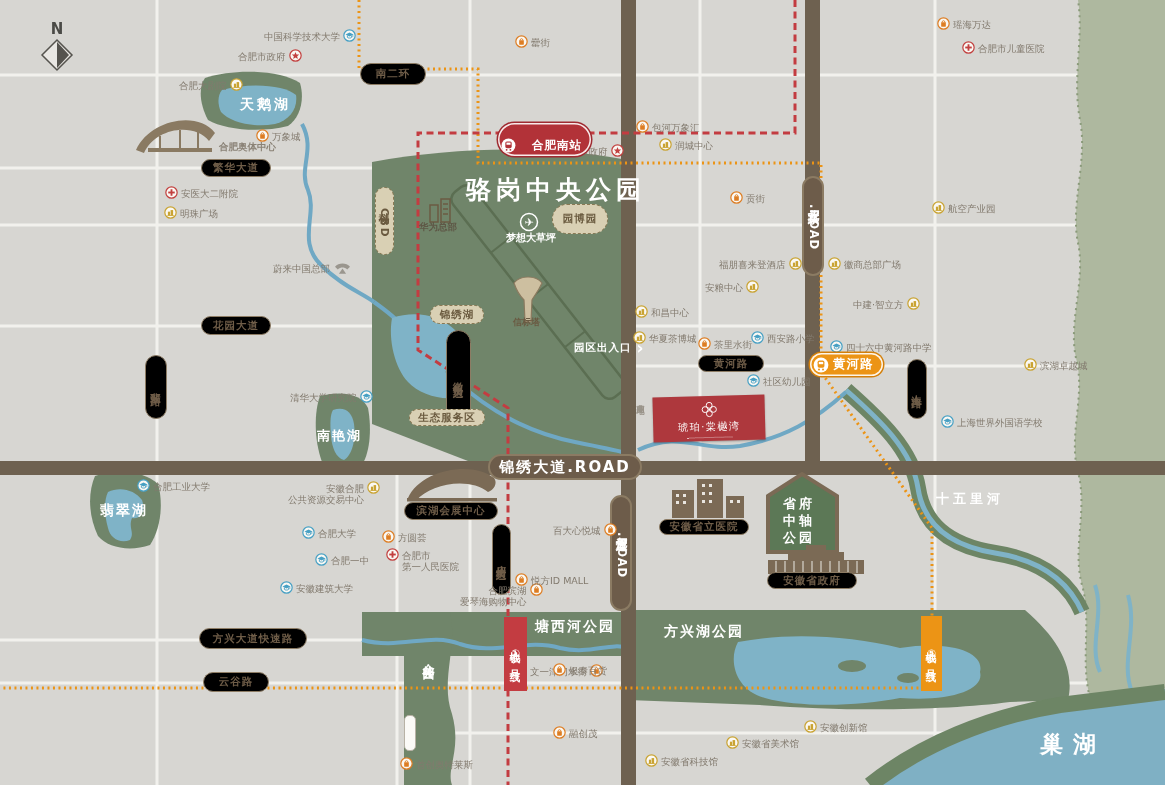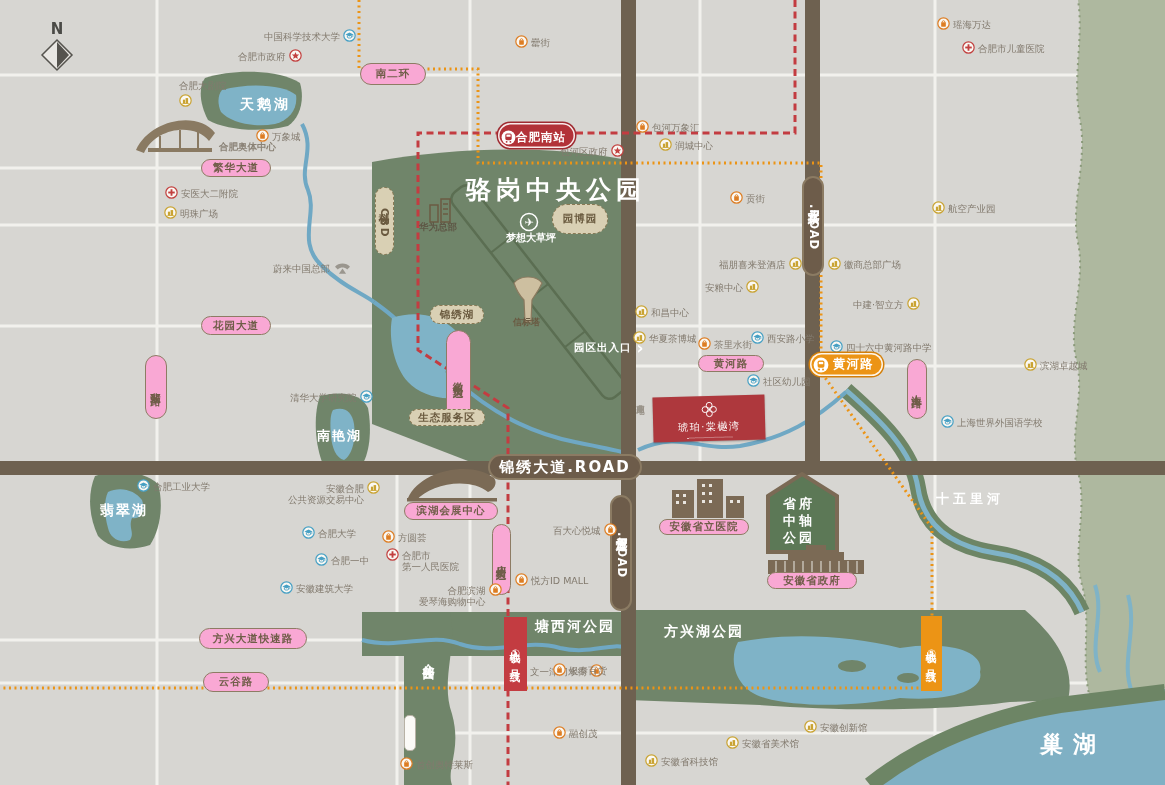--- a/index.html
+++ b/index.html
@@ -1,41 +1,41 @@
 <!DOCTYPE html>
 <html><head>
 <meta charset="utf-8">
 <style>
   html,body{margin:0;padding:0;background:#888;}
   #map{position:relative;width:1165px;height:785px;overflow:hidden;background:#d7d6d2;
        font-family:"DejaVu Sans","Liberation Sans",sans-serif;}
   #base{position:absolute;left:0;top:0;z-index:1;}
   .pill{position:absolute;display:flex;align-items:center;justify-content:center;
-        border-radius:999px;background:#f9a8d4;border:1.5px solid #8d7c64;color:#6f5d48;
+        border-radius:999px;background:#000000;border:1.5px solid #8d7c64;color:#6f5d48;
         font-size:10.5px;font-weight:bold;letter-spacing:1px;box-sizing:border-box;z-index:30;white-space:nowrap;}
   .pill.v{writing-mode:vertical-rl;letter-spacing:2px;}
   .pill.b{background:#d9d0b4;border:1.2px dashed #8a7a55;color:#6a5a3f;}
   .pill.br{background:#6d5c4a;border:2px solid #8b7b63;color:#fff;font-size:15px;letter-spacing:2px;}
   .pill.br.v{font-size:11.5px;letter-spacing:1px;}
   .arealbl{position:absolute;color:#fff;font-weight:bold;white-space:pre;line-height:1.3;
            text-align:center;z-index:25;}
   .arealbl.v{writing-mode:vertical-rl;}
   .poi{position:absolute;display:flex;align-items:flex-start;gap:3px;z-index:32;
        color:#827a6e;font-size:9.5px;line-height:11px;white-space:nowrap;}
   .poi .tx{padding-top:1.5px;}
   .poi.alr .tx{text-align:right;}
   svg.pic{width:13px;height:13px;flex:0 0 auto;}
   svg.pic.nio{width:19px;height:15px;}
   .mtag{position:absolute;writing-mode:vertical-rl;color:#fff;font-size:10.5px;font-weight:bold;
         letter-spacing:2px;display:flex;align-items:center;justify-content:center;z-index:28;}
   #mtag-line1{left:504px;top:617px;width:23px;height:74px;background:#c33c41;}
   #mtag-line5{left:921px;top:616px;width:21px;height:75px;background:#ec9415;}
   .station{position:absolute;display:flex;align-items:center;color:#fff;font-weight:bold;
            border-radius:999px;z-index:36;}
-  #station-south{left:498px;top:123px;height:21px;padding:4px 9px 0 3px;gap:0;background:#b23238;
+  #station-south{left:498px;top:123px;height:21px;padding:12px 9px 0 3px;gap:16px;background:#b23238;
                  font-size:11.5px;letter-spacing:1px;box-shadow:inset 0 0 0 1.5px rgba(255,255,255,.9),0 0 0 1.5px #9e2b31;}
   #station-huanghe{left:810px;top:353px;height:23px;padding:0 9px 0 3px;gap:4px;background:#ec9415;
                  font-size:12.5px;letter-spacing:1px;box-shadow:inset 0 0 0 1.5px rgba(255,255,255,.9),0 0 0 1.5px #d37f0a;}
   #project{position:absolute;left:653px;top:396px;width:112px;height:45px;background:#ae383d;
            transform:rotate(-1.5deg);display:flex;flex-direction:column;align-items:center;
            justify-content:center;z-index:35;box-shadow:0 1px 2px rgba(0,0,0,.25);}
   #project .pname{color:#fff;font-size:10px;letter-spacing:1.5px;margin-top:1px;}
   #project .psub{width:46px;border-top:1px dotted rgba(255,255,255,.65);margin-top:3px;}
   #entrance{position:absolute;left:574px;top:341px;display:flex;align-items:center;gap:5px;
             color:#fff;font-weight:bold;font-size:10.5px;letter-spacing:1px;z-index:26;}
@@ -331,21 +331,21 @@
           <use href="#ic-cross"></use>
         </svg>
         <span class="tx">合肥市儿童医院</span>
       </div>
       <div class="poi" style="left: 515px; top: 35px;">
         <svg class="pic" style="color: rgb(221, 125, 35);">
           <use href="#ic-shop"></use>
         </svg>
         <span class="tx">罍街</span>
       </div>
-      <div class="poi" style="left: 179px; top: 78px; flex-direction: column;">
+      <div class="poi" style="left: 179px; top: 78px;">
         <span class="tx">合肥大剧院</span>
         <svg class="pic" style="color: rgb(201, 163, 50);">
           <use href="#ic-biz"></use>
         </svg>
       </div>
       <div class="poi" style="left: 256px; top: 129px;">
         <svg class="pic" style="color: rgb(221, 125, 35);">
           <use href="#ic-shop"></use>
         </svg>
         <span class="tx">万象城</span>
@@ -514,21 +514,21 @@
         <span class="tx">方圆荟</span>
       </div>
       <div class="poi" style="left: 386px; top: 548px;">
         <svg class="pic" style="color: rgb(194, 64, 63);">
           <use href="#ic-cross"></use>
         </svg>
         <span class="tx" style="white-space: pre;">合肥市
 第一人民医院</span>
       </div>
       <div class="poi alr" style="left: 419px; top: 583px;">
-        <span class="tx" style="white-space: pre;">合肥滨湖
+        <span class="tx" style="white-space: pre; margin-left: 41px;">合肥滨湖
 爱琴海购物中心</span>
         <svg class="pic" style="color: rgb(221, 125, 35);">
           <use href="#ic-shop"></use>
         </svg>
       </div>
       <div class="poi" style="left: 553px; top: 523px;">
         <span class="tx">百大心悦城</span>
         <svg class="pic" style="color: rgb(221, 125, 35);">
           <use href="#ic-shop"></use>
         </svg>

